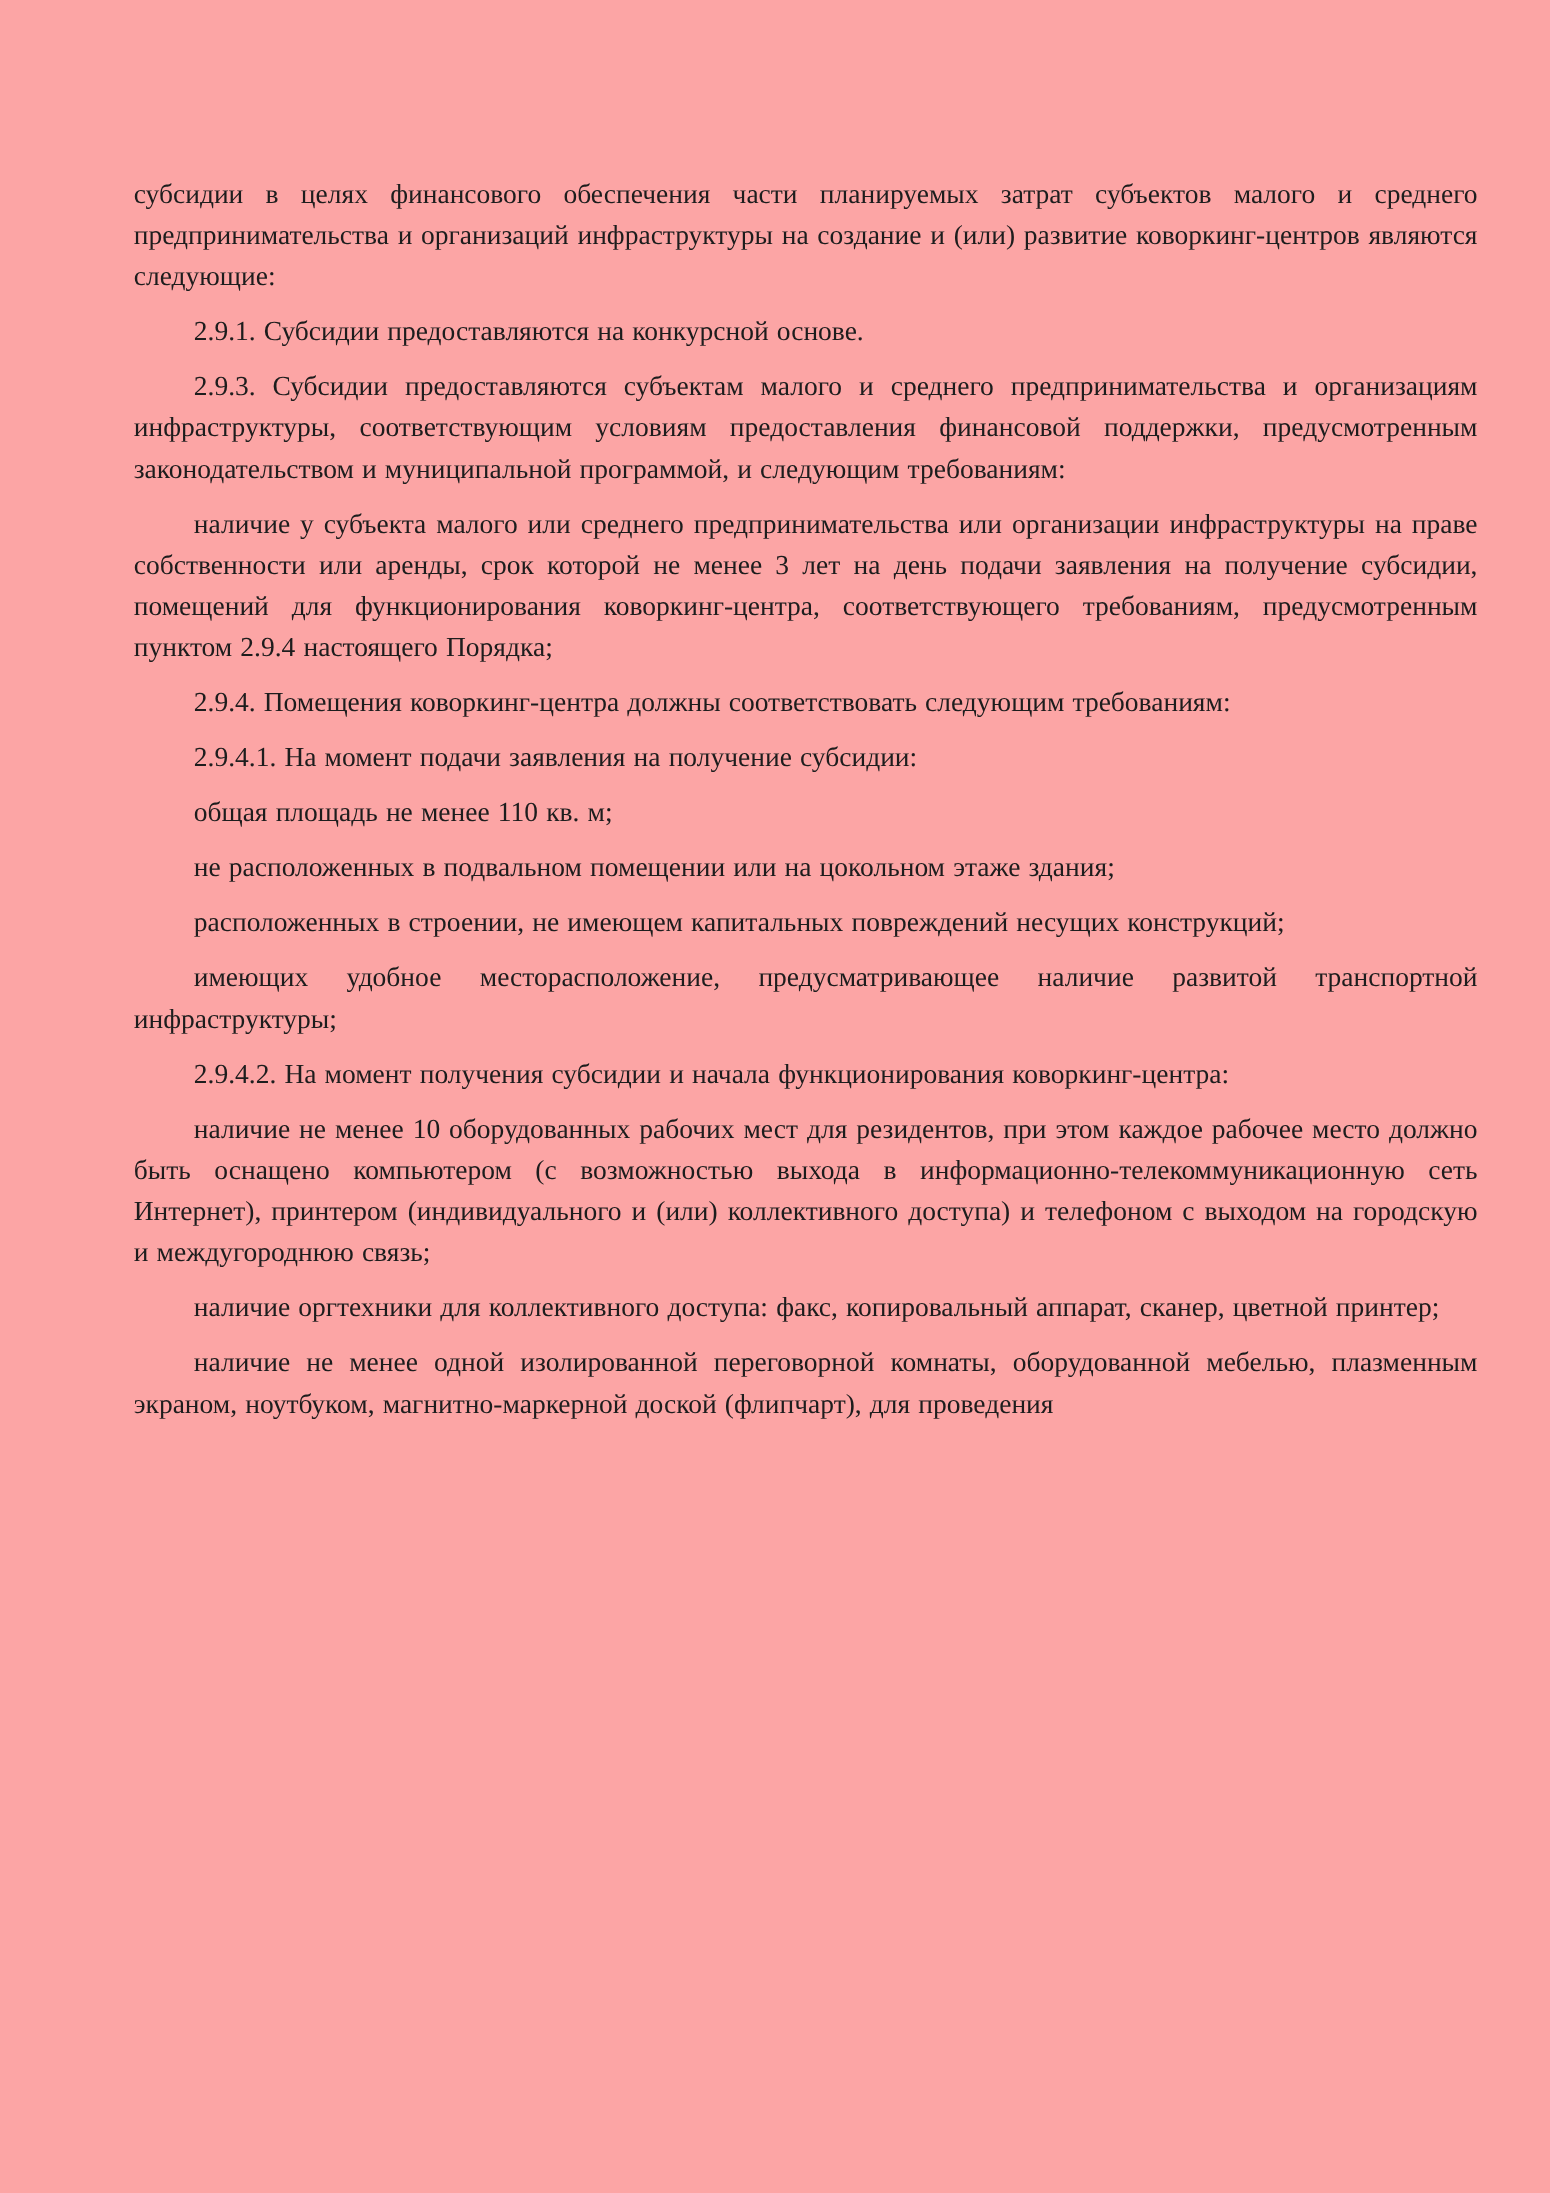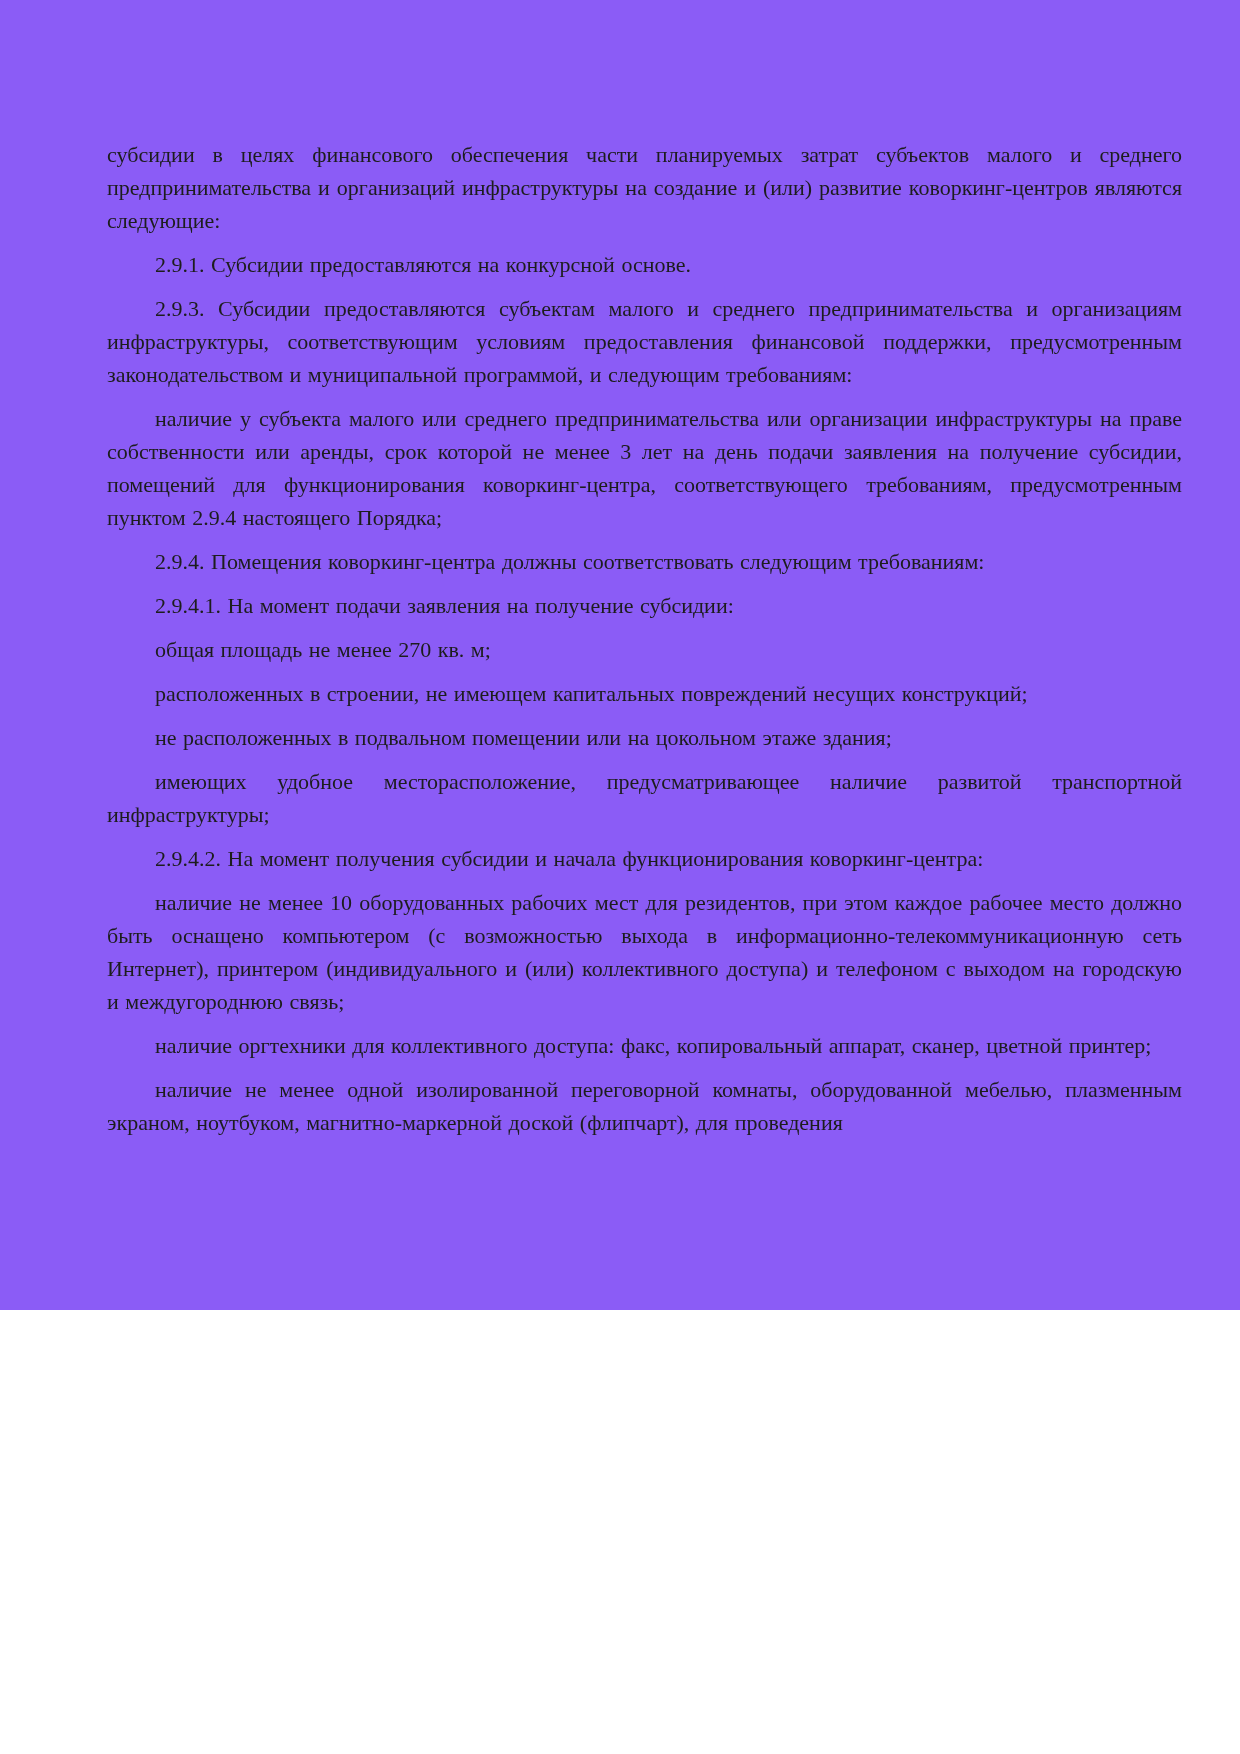--- a/index.html
+++ b/index.html
@@ -10,23 +10,23 @@
   body {
     width: 1240px;
     height: 1754px;
     font-family: "Liberation Serif", "DejaVu Serif", serif;
     color: #1d1d1d;
     overflow: hidden;
   }
   .page {
     box-sizing: border-box;
     width: 1240px;
-    height: 1310px;
+    height: 1754px;
     padding: 138px 58px 60px 107px;
-    background: #8b5cf6;
+    background: #fca5a5;
   }
   .para {
     font-size: 22px;
     line-height: 33px;
     text-align: justify;
     text-indent: 48px;
     margin: 0 0 11px 0;
     word-spacing: 1px;
   }
   .para.no-indent {
@@ -36,21 +36,21 @@
 </head>
 <body>
 
 <div class="page">
   <p class="para no-indent">субсидии в целях финансового обеспечения части планируемых затрат субъектов малого и среднего предпринимательства и организаций инфраструктуры на создание и (или) развитие коворкинг-центров являются следующие:</p>
   <p class="para">2.9.1. Субсидии предоставляются на конкурсной основе.</p>
   <p class="para">2.9.3. Субсидии предоставляются субъектам малого и среднего предпринимательства и организациям инфраструктуры, соответствующим условиям предоставления финансовой поддержки, предусмотренным законодательством и муниципальной программой, и следующим требованиям:</p>
   <p class="para">наличие у субъекта малого или среднего предпринимательства или организации инфраструктуры на праве собственности или аренды, срок которой не менее 3 лет на день подачи заявления на получение субсидии, помещений для функционирования коворкинг-центра, соответствующего требованиям, предусмотренным пунктом 2.9.4 настоящего Порядка;</p>
   <p class="para">2.9.4. Помещения коворкинг-центра должны соответствовать следующим требованиям:</p>
   <p class="para">2.9.4.1. На момент подачи заявления на получение субсидии:</p>
-  <p class="para">общая площадь не менее 270 кв. м;</p>
+  <p class="para">общая площадь не менее 110 кв. м;</p>
+  <p class="para">не расположенных в подвальном помещении или на цокольном этаже здания;</p>
   <p class="para">расположенных в строении, не имеющем капитальных повреждений несущих конструкций;</p>
-  <p class="para">не расположенных в подвальном помещении или на цокольном этаже здания;</p>
   <p class="para">имеющих удобное месторасположение, предусматривающее наличие развитой транспортной инфраструктуры;</p>
   <p class="para">2.9.4.2. На момент получения субсидии и начала функционирования коворкинг-центра:</p>
   <p class="para">наличие не менее 10 оборудованных рабочих мест для резидентов, при этом каждое рабочее место должно быть оснащено компьютером (с возможностью выхода в информационно-телекоммуникационную сеть Интернет), принтером (индивидуального и (или) коллективного доступа) и телефоном с выходом на городскую и междугороднюю связь;</p>
   <p class="para">наличие оргтехники для коллективного доступа: факс, копировальный аппарат, сканер, цветной принтер;</p>
   <p class="para">наличие не менее одной изолированной переговорной комнаты, оборудованной мебелью, плазменным экраном, ноутбуком, магнитно-маркерной доской (флипчарт), для проведения</p>
 </div>
 
 </body></html>

